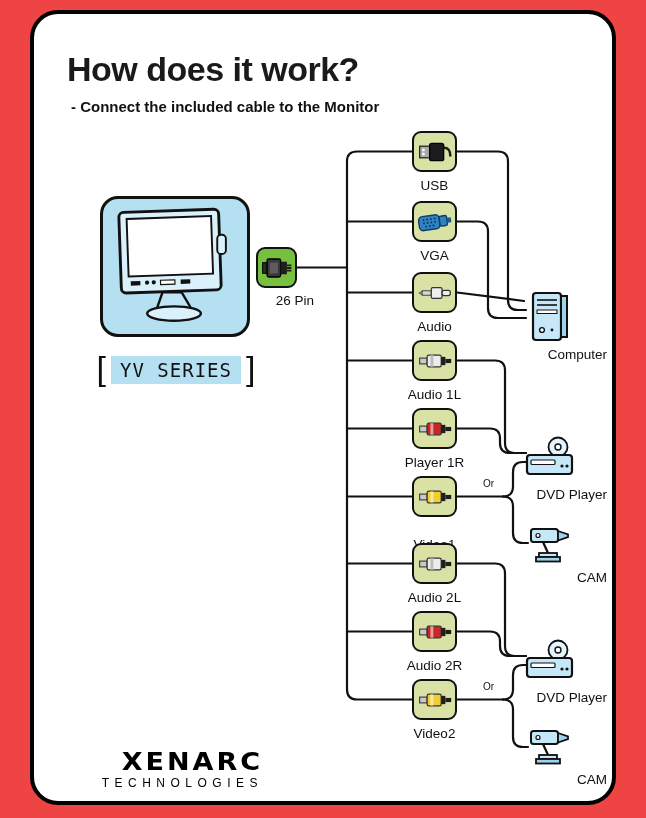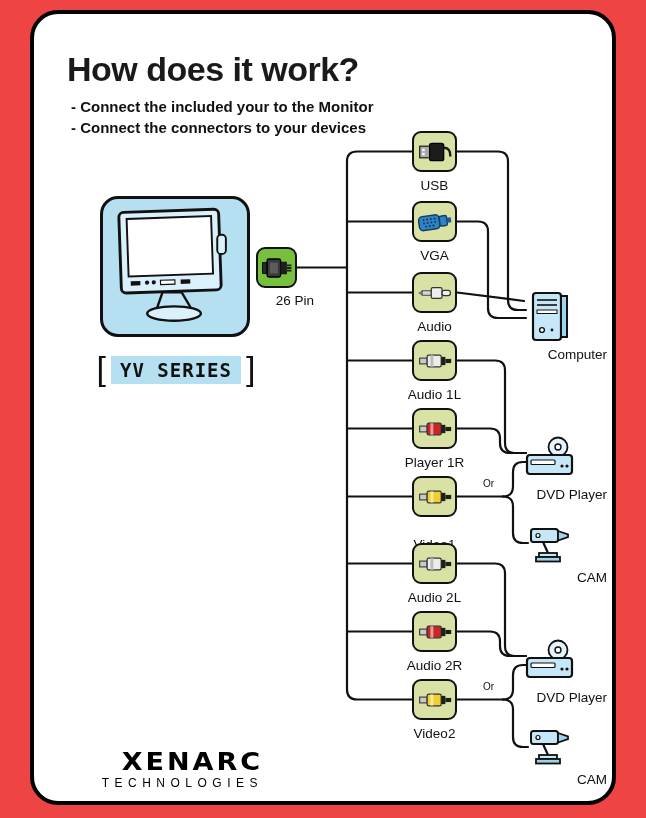--- a/index.html
+++ b/index.html
@@ -26,21 +26,21 @@
     position:absolute;left:100px;top:196px;width:150px;height:141px;
     background:#b5e0f2;border:3px solid #111;border-radius:18px;
     box-sizing:border-box;display:flex;align-items:center;justify-content:center;
   }
   .series{
     position:absolute;left:88px;top:352px;width:176px;height:36px;
     display:flex;align-items:center;justify-content:center;gap:5px;
   }
   .series .bracket{font-size:34px;font-weight:500;line-height:34px;transform:translateY(-2px);}
   .series .series-text{
-    font-family:"DejaVu Sans Mono","Liberation Mono",monospace;font-weight:700;
+    font-family:"DejaVu Sans Mono","Liberation Mono",monospace;font-weight:400;
     font-size:19px;background:#b5e0f2;padding:3px 9px;letter-spacing:1px;white-space:nowrap;
   }
   .pin-box{
     position:absolute;left:256px;top:247px;width:41px;height:41px;
     background:#76bf3f;border:2.5px solid #111;border-radius:9px;box-sizing:border-box;
     display:flex;align-items:center;justify-content:center;
   }
   .pin-label{position:absolute;left:240px;top:293px;width:74px;text-align:right;font-size:13.5px;}
   .conn{
     position:absolute;left:412px;width:45px;height:41px;background:#d9e2a4;
@@ -92,22 +92,21 @@
       <path d="M 457 563.5 L 495 563.5 Q 505 563.5 505 573.5 L 505 646 Q 505 656 515 656 L 526 656"></path>
       <path d="M 457 631.5 L 490 631.5 Q 500 631.5 500 641.5 L 500 646 Q 500 656 510 656 L 526 656"></path>
       <path d="M 457 699.5 L 503 699.5"></path>
       <path d="M 503 699.5 Q 513 699.5 513 689.5 L 513 675 Q 513 665 523 665 L 526 665"></path>
       <path d="M 503 699.5 Q 513 699.5 513 709.5 L 513 737 Q 513 747 523 747 L 528 747"></path>
     </g>
   </svg>
 
   <div class="title">How does it work?</div>
   <div class="instructions">
-    <div>- Connect the included your to the Monitor</div>
-    <div>- Connect the connectors to your devices</div>
+    <div>- Connect the included cable to the Monitor</div>
   </div>
 
   <div class="monitor-box">
     <svg width="144" height="135" viewBox="0 0 150 140">
       <g transform="rotate(-2 70 60)">
         <rect x="18" y="12" width="104" height="84" rx="5" fill="#daf0fb" stroke="#111" stroke-width="3"></rect>
         <rect x="26" y="19" width="88" height="60" fill="#fff" stroke="#111" stroke-width="2"></rect>
         <rect x="28" y="84" width="10" height="4.5" fill="#111"></rect>
         <circle cx="45" cy="86" r="2.2" fill="#111"></circle>
         <circle cx="52" cy="86" r="2.2" fill="#111"></circle>

